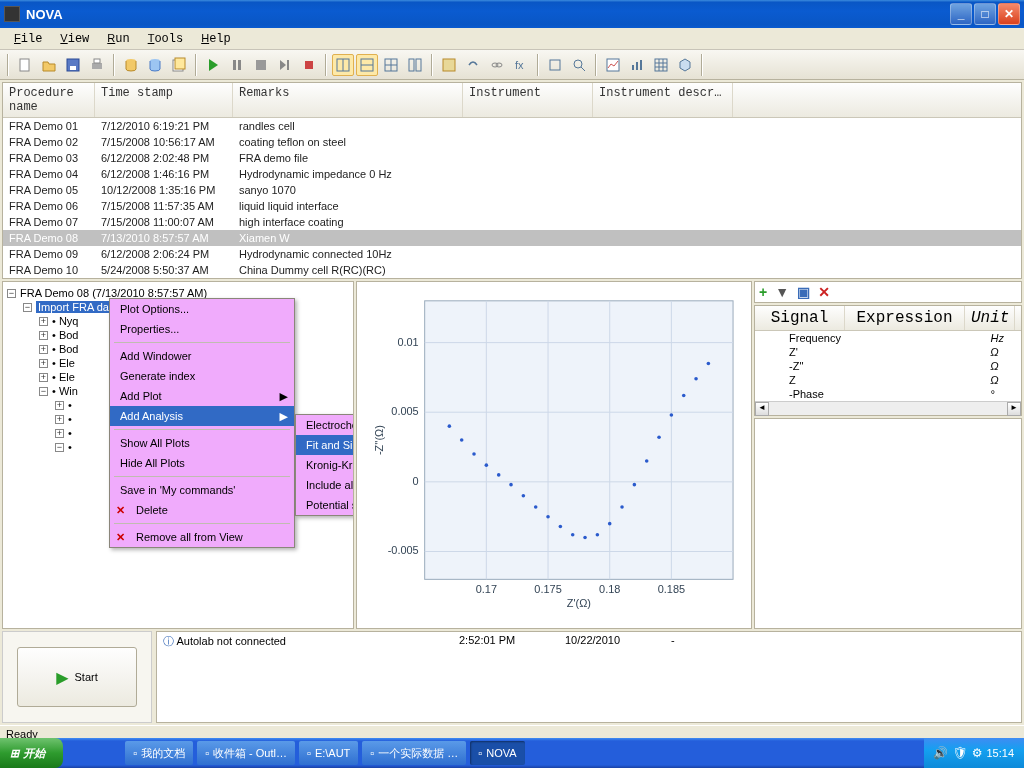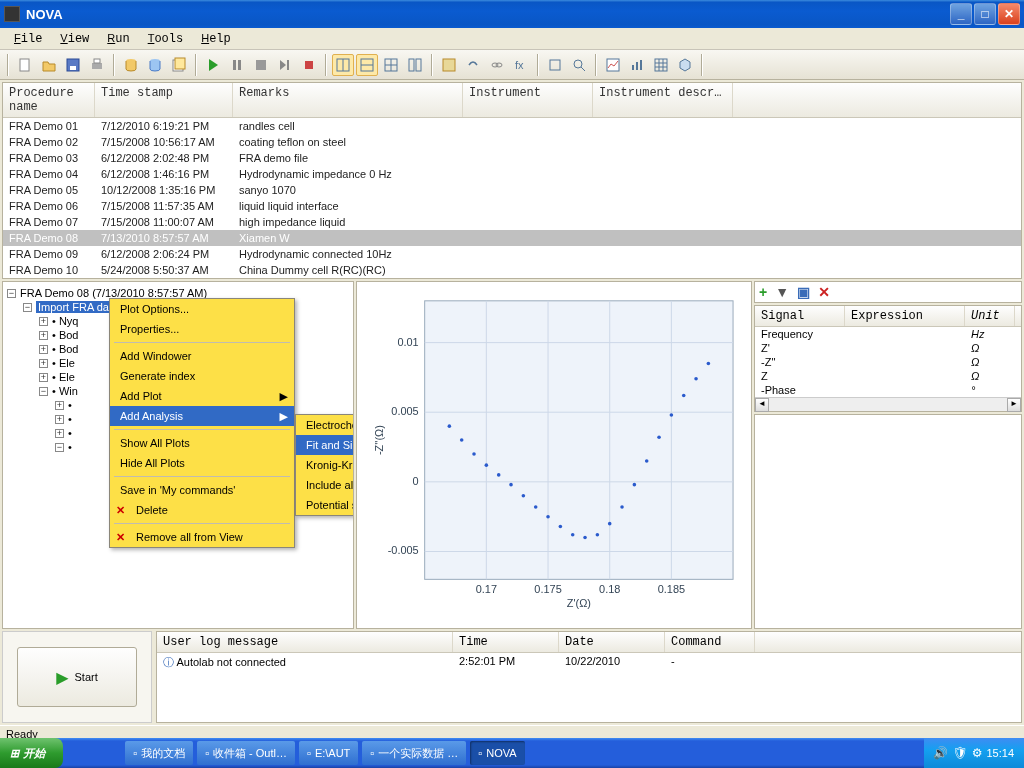--- a/index.html
+++ b/index.html
@@ -40,41 +40,41 @@
 .col-idesc { width:140px; }
 
 
 .middle { display:flex; margin:2px; gap:2px; height:348px; }
 .tree-panel { width:352px; background:white; border:1px solid #b7b29e; padding:4px; font-family:"Courier New",monospace; font-size:12px; overflow:hidden; position:relative; }
 .tree-line { white-space:nowrap; padding:1px 0; display:flex; align-items:center; }
 .tree-line .exp { display:inline-block; width:9px; height:9px; border:1px solid #888; text-align:center; line-height:7px; font-size:9px; margin-right:4px; background:white; color:#333; }
 .tree-sel { background:#316ac5; color:white; padding:0 2px; }
 
 
-.ctxmenu { position:absolute; background:#fde047; border:1px solid #8a867a; box-shadow:2px 2px 4px rgba(0,0,0,0.3); font-family:"Courier New",monospace; font-size:12px; z-index:10; }
+.ctxmenu { position:absolute; background:#f0abfc; border:1px solid #8a867a; box-shadow:2px 2px 4px rgba(0,0,0,0.3); font-family:"Courier New",monospace; font-size:12px; z-index:10; }
 .ctxmenu .item { padding:4px 28px 4px 10px; display:flex; align-items:center; position:relative; }
 .ctxmenu .item.hl { background:#316ac5; color:white; }
 .ctxmenu .item .arrow { position:absolute; right:6px; }
 .ctxmenu .item .xicon { position:absolute; left:-18px; color:#c00; font-weight:bold; }
 .ctxmenu .sep { height:1px; background:#c0bcb0; margin:3px 4px; }
 
 
 .chart-panel { flex:1; background:white; border:1px solid #b7b29e; padding:8px; position:relative; }
 .chart-panel svg { width:100%; height:100%; }
 
 
 .sig-panel { width:268px; display:flex; flex-direction:column; gap:2px; }
 .sig-toolbar { height:22px; background:white; border:1px solid #b7b29e; display:flex; align-items:center; padding:0 4px; gap:8px; }
 .sig-toolbar span { font-size:14px; font-weight:bold; }
 .sig-table { flex:0 0 auto; background:white; border:1px solid #b7b29e; }
 .sig-head { display:flex; background:linear-gradient(to bottom,#fefefe,#eceae0); border-bottom:1px solid #cbc7b8; }
-.sig-head div { padding:3px 6px; border-right:1px solid #dcd8ca; font-family:"Courier New",monospace; font-size:12px; }
+.sig-head div { padding:3px 6px; border-right:1px solid #dcd8ca; font-family:"Courier New",monospace; font-size:16px;text-align:center; }
 .sig-c1 { width:90px; } .sig-c2 { width:120px; } .sig-c3 { width:50px; text-align:left;font-style:italic; }
 .sig-row { display:flex; font-family:"Courier New",monospace; font-size:12px; }
-.sig-row div { padding:1px 6px; }
+.sig-row div { padding:1px 6px;margin-left:28px; }
 .sig-scroll { height:14px; background:#eee; display:flex; align-items:center; border-top:1px solid #ccc; }
 .sig-scroll .sbtn { width:14px; height:14px; background:linear-gradient(#fff,#ddd); border:1px solid #aaa; font-size:8px; text-align:center; }
 .sig-empty { flex:1; background:white; border:1px solid #b7b29e; }
 
 
 .bottom { display:flex; margin:2px; gap:4px; height:92px; }
 .start-panel { width:150px; border:1px solid #ccc; background:#f7f6f0; display:flex; align-items:center; justify-content:center; }
 .start-btn { width:120px; height:60px; background:linear-gradient(to bottom,#fefefe,#eceae0); border:1px solid #b0ab97; border-radius:3px; display:flex; align-items:center; justify-content:center; gap:6px; font-size:14px; }
 .start-btn .play { color:#2a9d2a; font-size:16px; }
 .log-panel { flex:1; background:white; border:1px solid #b7b29e; }
@@ -325,21 +325,21 @@
       <div class="proc-row">
         <div class="col-name">FRA Demo 06</div>
         <div class="col-time">7/15/2008 11:57:35 AM</div>
         <div class="col-rem">liquid liquid interface</div>
         <div class="col-instr"></div>
         <div class="col-idesc"></div>
       </div>
       <div class="proc-row">
         <div class="col-name">FRA Demo 07</div>
         <div class="col-time">7/15/2008 11:00:07 AM</div>
-        <div class="col-rem">high impedance liquid</div>
+        <div class="col-rem">high interface coating</div>
         <div class="col-instr"></div>
         <div class="col-idesc"></div>
       </div>
       <div class="proc-row sel">
         <div class="col-name">FRA Demo 08</div>
         <div class="col-time">7/13/2010 8:57:57 AM</div>
         <div class="col-rem">Xiamen W</div>
         <div class="col-instr"></div>
         <div class="col-idesc"></div>
       </div>
@@ -507,26 +507,20 @@
 </div>
 
 <div class="bottom">
   <div class="start-panel">
     <div class="start-btn">
       <span class="play">▶</span>
       <span>Start</span>
     </div>
   </div>
   <div class="log-panel">
-    <div class="log-head">
-      <div class="lc1">User log message</div>
-      <div class="lc2">Time</div>
-      <div class="lc3">Date</div>
-      <div class="lc4">Command</div>
-    </div>
     <div id="log-rows">
         <div class="log-row">
           <div class="lc1"><span style="color:#3a6cb8">ⓘ</span> Autolab not connected</div>
           <div class="lc2">2:52:01 PM</div>
           <div class="lc3">10/22/2010</div>
           <div class="lc4">-</div>
         </div>
       </div>
   </div>
 </div>

